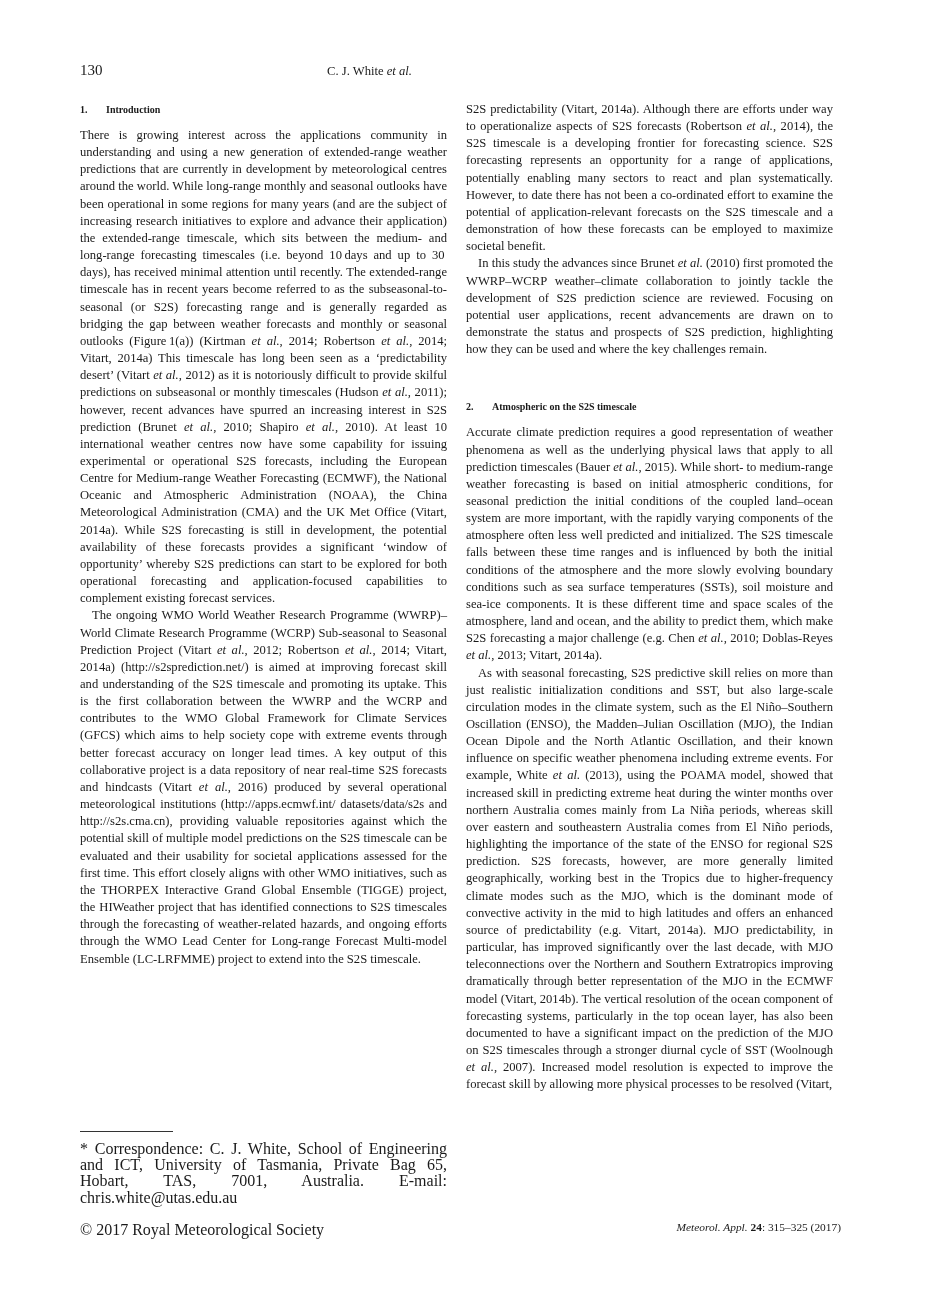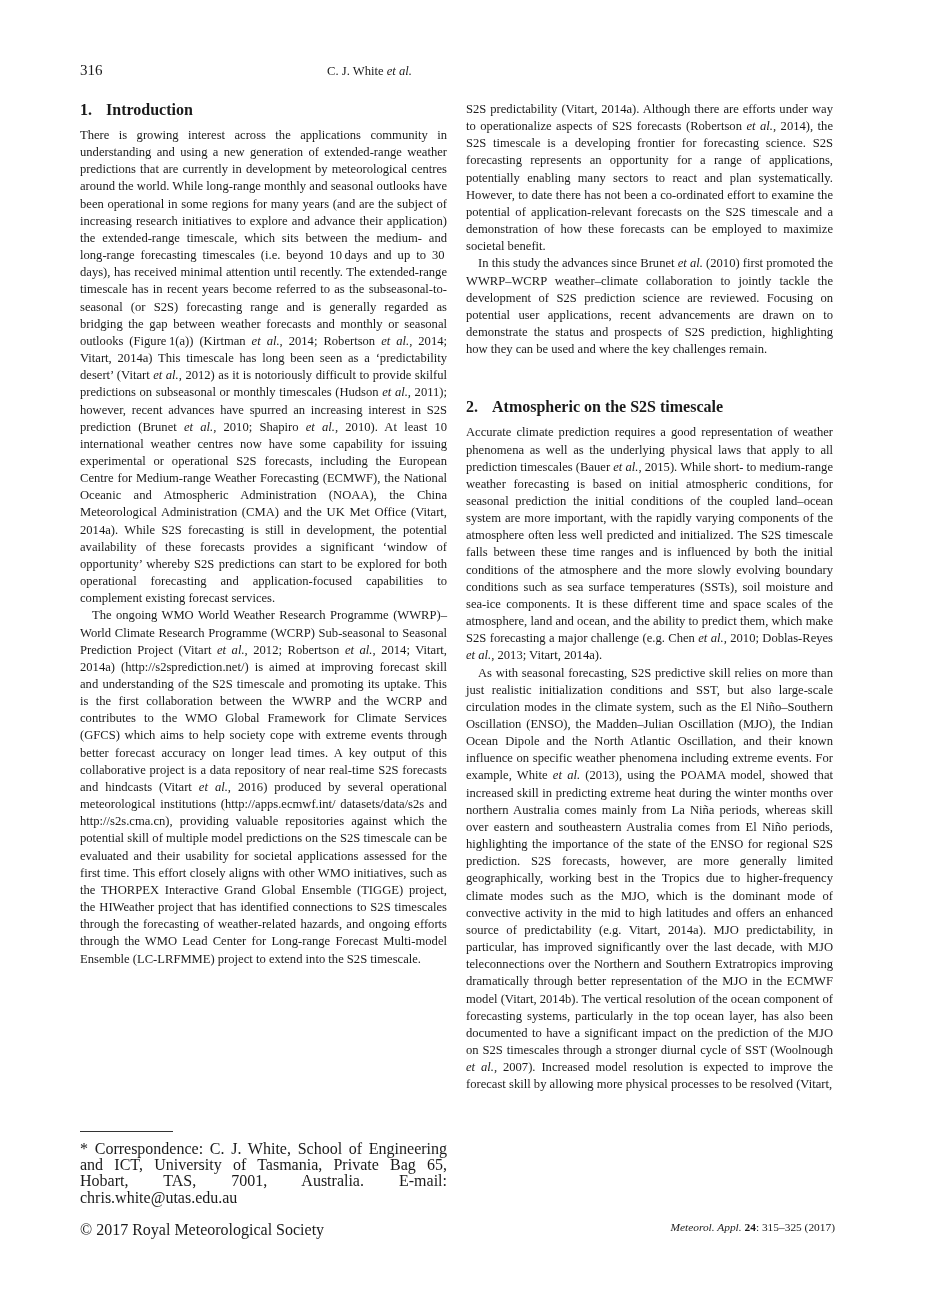--- a/index.html
+++ b/index.html
@@ -8,34 +8,34 @@
     font-family: "Liberation Serif", "DejaVu Serif", serif;
     color: #1a1a1a;
   }
   .page-number { position: absolute; left: 80px; top: 62px; font-size: 15px; }
   .running-head { position: absolute; left: 0; width: 739px; top: 64px; text-align: center; font-size: 12.6px; }
   .col { position: absolute; top: 101px; width: 367px; font-size: 12.6px; line-height: 17.15px; text-align: justify; hyphens: none; }
   .col-left { left: 80px; }
   .col-right { left: 466px; }
   .col p { margin: 0; }
   .col p.indent { text-indent: 12px; }
-  h2.section { font-size: 16px; font-weight: bold; margin: 0 0 9px 0; line-height: 17px; }
+  h2.section { font-size: 10px; font-weight: bold; margin: 0 0 9px 0; line-height: 17px; }
   h2.section .num { display: inline-block; width: 26px; }
   .col-right .sec2 { margin-top: 40px; }
   .footnote-rule { position: absolute; left: 80px; top: 1131px; width: 93px; border-top: 1px solid #333; }
   .footnote { position: absolute; left: 80px; top: 1141px; width: 367px; font-size: 16px; line-height: 16.2px; text-align: justify; }
   .footer-left { position: absolute; left: 80px; top: 1221px; font-size: 16px; }
-  .footer-right { position: absolute; right: 90px; top: 1221px; font-size: 11.4px; }
+  .footer-right { position: absolute; right: 84px; top: 1221px; font-size: 11.4px; }
   i { font-style: italic; }
   b { font-weight: bold; }
 </style>
 </head>
 <body>
 
-<div class="page-number">316</div>
+<div class="page-number">130</div>
 <div class="running-head"><span>C. J. White</span> <i>et al.</i></div>
 
 <div class="col col-left">
   <h2 class="section"><span class="num">1.</span><span>Introduction</span></h2>
   <p><span>There is growing interest across the applications community in understanding and using a new generation of extended-range weather predictions that are currently in development by meteorological centres around the world. While long-range monthly and seasonal outlooks have been operational in some regions for many years (and are the subject of increasing research initiatives to explore and advance their application) the extended-range timescale, which sits between the medium- and long-range forecasting timescales (i.e. beyond 10 days and up to 30 days), has received minimal attention until recently. The extended-range timescale has in recent years become referred to as the subseasonal-to-seasonal (or S2S) forecasting range and is generally regarded as bridging the gap between weather forecasts and monthly or seasonal outlooks (Figure 1(a)) (Kirtman </span><i>et al.</i><span>, 2014; Robertson </span><i>et al.</i><span>, 2014; Vitart, 2014a) This timescale has long been seen as a ‘predictability desert’ (Vitart </span><i>et al.</i><span>, 2012) as it is notoriously difficult to provide skilful predictions on subseasonal or monthly timescales (Hudson </span><i>et al.</i><span>, 2011); however, recent advances have spurred an increasing interest in S2S prediction (Brunet </span><i>et al.</i><span>, 2010; Shapiro </span><i>et al.</i><span>, 2010). At least 10 international weather centres now have some capability for issuing experimental or operational S2S forecasts, including the European Centre for Medium-range Weather Forecasting (ECMWF), the National Oceanic and Atmospheric Administration (NOAA), the China Meteorological Administration (CMA) and the UK Met Office (Vitart, 2014a). While S2S forecasting is still in development, the potential availability of these forecasts provides a significant ‘window of opportunity’ whereby S2S predictions can start to be explored for both operational forecasting and application-focused capabilities to complement existing forecast services.</span></p>
   <p class="indent"><span>The ongoing WMO World Weather Research Programme (WWRP)–World Climate Research Programme (WCRP) Sub-seasonal to Seasonal Prediction Project (Vitart </span><i>et al.</i><span>, 2012; Robertson </span><i>et al.</i><span>, 2014; Vitart, 2014a) (http://s2sprediction.net/) is aimed at improving forecast skill and understanding of the S2S timescale and promoting its uptake. This is the first collaboration between the WWRP and the WCRP and contributes to the WMO Global Framework for Climate Services (GFCS) which aims to help society cope with extreme events through better forecast accuracy on longer lead times. A key output of this collaborative project is a data repository of near real-time S2S forecasts and hindcasts (Vitart </span><i>et al.</i><span>, 2016) produced by several operational meteorological institutions (http://apps.ecmwf.int/ datasets/data/s2s and http://s2s.cma.cn), providing valuable repositories against which the potential skill of multiple model predictions on the S2S timescale can be evaluated and their usability for societal applications assessed for the first time. This effort closely aligns with other WMO initiatives, such as the THORPEX Interactive Grand Global Ensemble (TIGGE) project, the HIWeather project that has identified connections to S2S timescales through the forecasting of weather-related hazards, and ongoing efforts through the WMO Lead Center for Long-range Forecast Multi-model Ensemble (LC-LRFMME) project to extend into the S2S timescale.</span></p>
 </div>
 
 <div class="col col-right">
   <p><span>S2S predictability (Vitart, 2014a). Although there are efforts under way to operationalize aspects of S2S forecasts (Robertson </span><i>et al.</i><span>, 2014), the S2S timescale is a developing frontier for forecasting science. S2S forecasting represents an opportunity for a range of applications, potentially enabling many sectors to react and plan systematically. However, to date there has not been a co-ordinated effort to examine the potential of application-relevant forecasts on the S2S timescale and a demonstration of how these forecasts can be employed to maximize societal benefit.</span></p>

